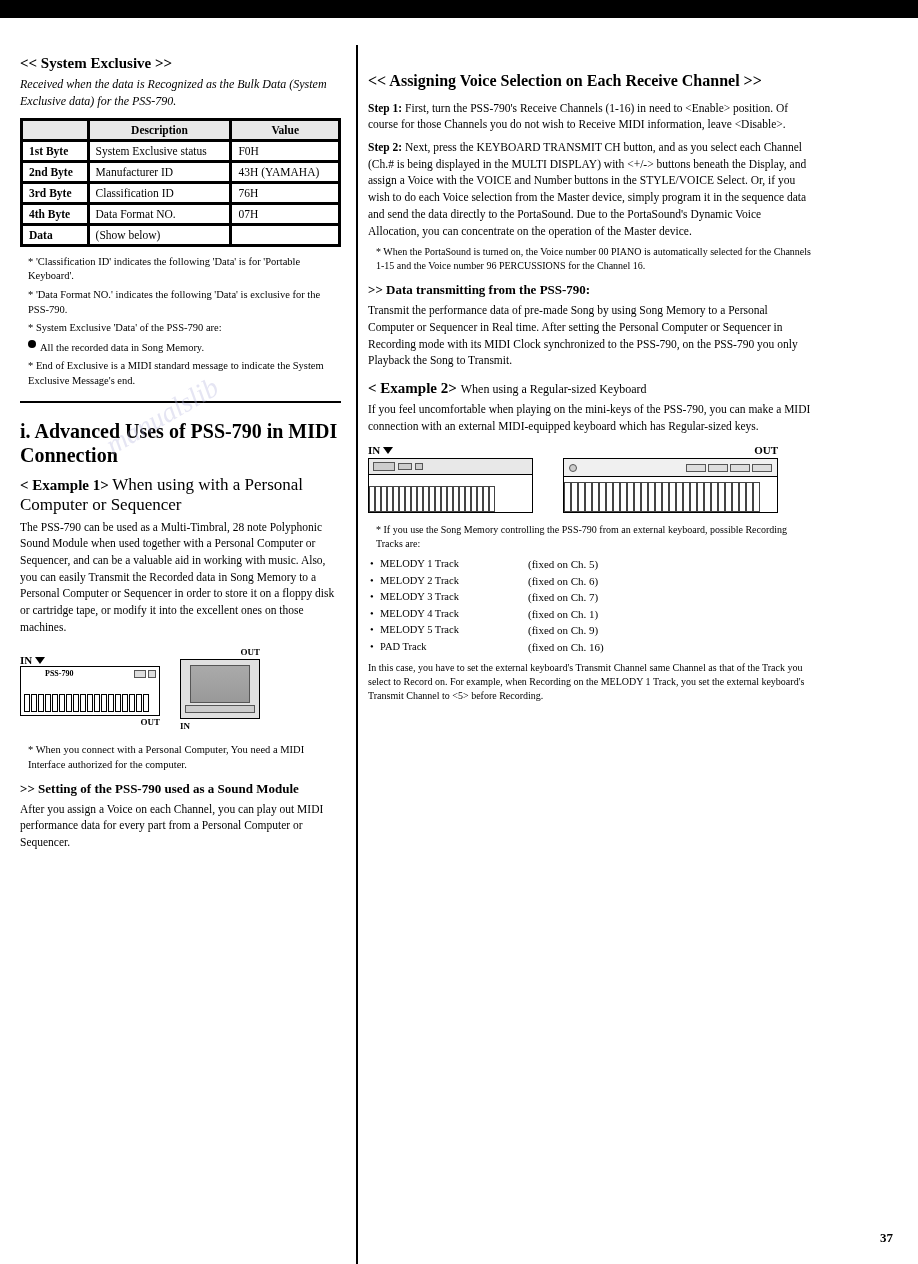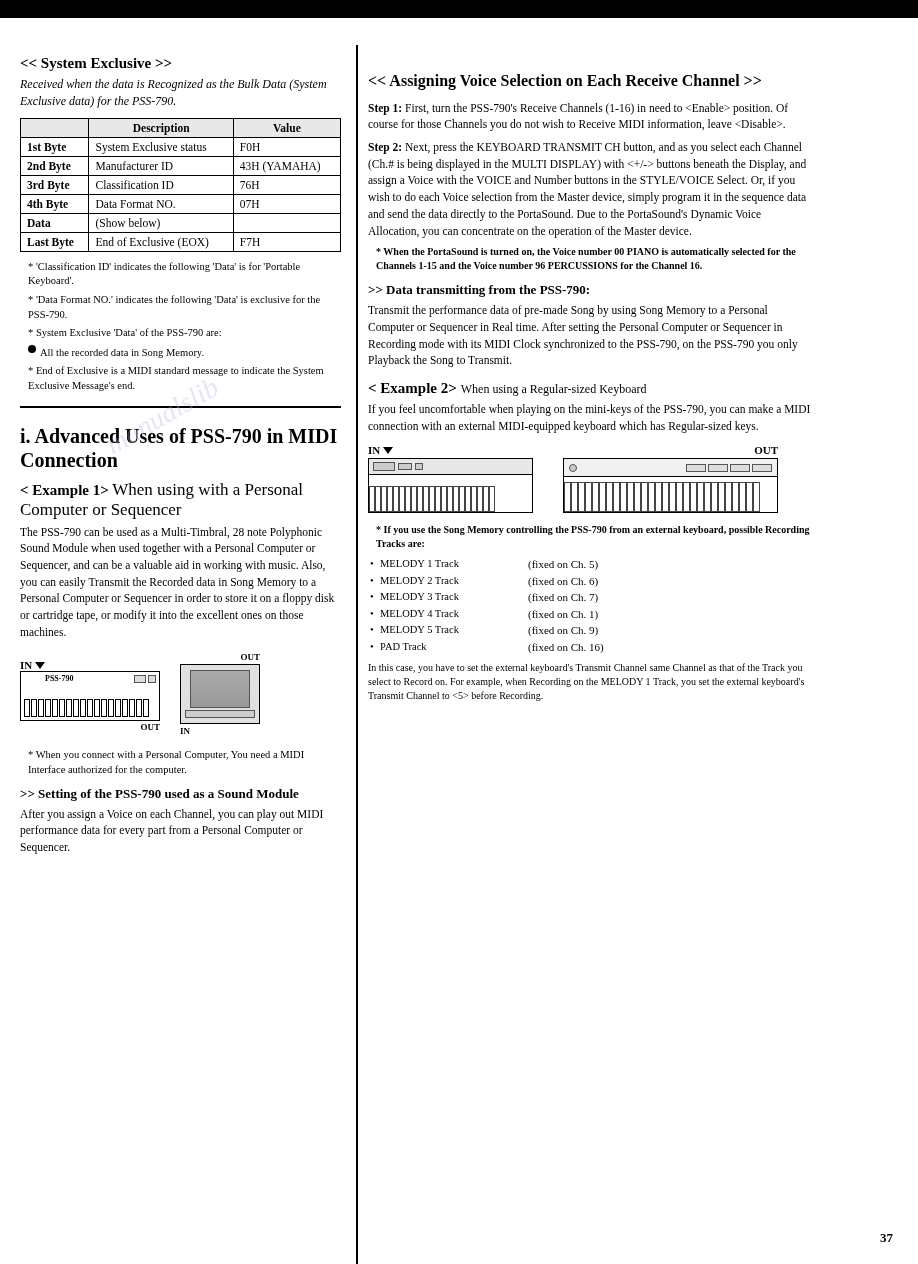--- a/index.html
+++ b/index.html
@@ -56,21 +56,21 @@
       margin-bottom: 8px;
       line-height: 1.4;
     }
     table.sys-table {
       width: 100%;
       border-collapse: collapse;
       margin-bottom: 8px;
       font-size: 11.5px;
     }
     table.sys-table th, table.sys-table td {
-      border: 1px solid #000000;
+      border: 3px solid #000000;
       padding: 3px 6px;
     }
     table.sys-table th {
       background: #e8e8e8;
       text-align: center;
       font-weight: bold;
     }
     table.sys-table td:first-child {
       font-weight: bold;
       white-space: nowrap;
@@ -116,21 +116,20 @@
       line-height: 1.3;
     }
     .step-label {
       font-weight: bold;
     }
     .right-footnote {
       font-size: 10px;
       margin-bottom: 6px;
       padding-left: 8px;
       line-height: 1.35;
-      font-weight: bold;
     }
     .right-footnote::before {
       content: '* ';
     }
     .data-transmitting-title {
       font-size: 13px;
       font-weight: bold;
       margin: 10px 0 4px 0;
     }
     .example2-title {
@@ -332,25 +331,20 @@
             <tr>
               <td>4th Byte</td>
               <td>Data Format NO.</td>
               <td>07H</td>
             </tr>
             <tr>
               <td>Data</td>
               <td>(Show below)</td>
               <td></td>
             </tr>
-            <tr>
-              <td>Last Byte</td>
-              <td>End of Exclusive (EOX)</td>
-              <td>F7H</td>
-            </tr>
           </tbody>
       </table>
 
       <div class="footnote">'Classification ID' indicates the following 'Data' is for 'Portable Keyboard'.</div>
       <div class="footnote">'Data Format NO.' indicates the following 'Data' is exclusive for the PSS-790.</div>
       <div class="footnote-bullet" style="font-size:10.5px; margin-bottom:4px; padding-left:8px; line-height:1.4; list-style:none;">
         * <span>System Exclusive 'Data' of the PSS-790 are:</span>
       </div>
       <div style="display:flex; align-items:flex-start; margin: 4px 0 4px 8px;">
         <span class="black-dot"></span>

